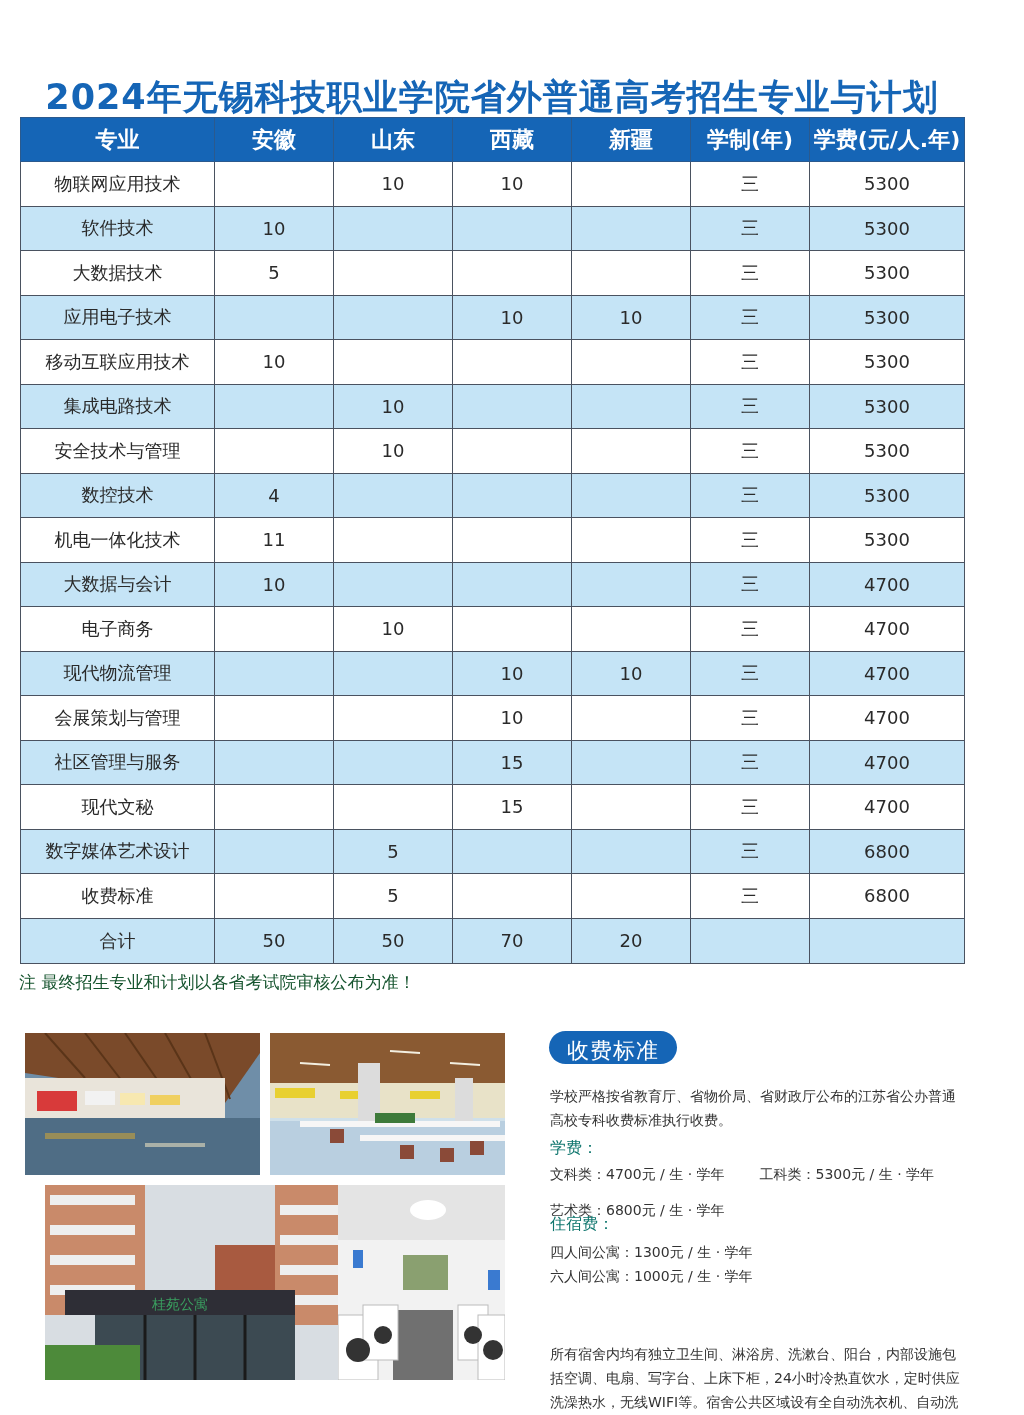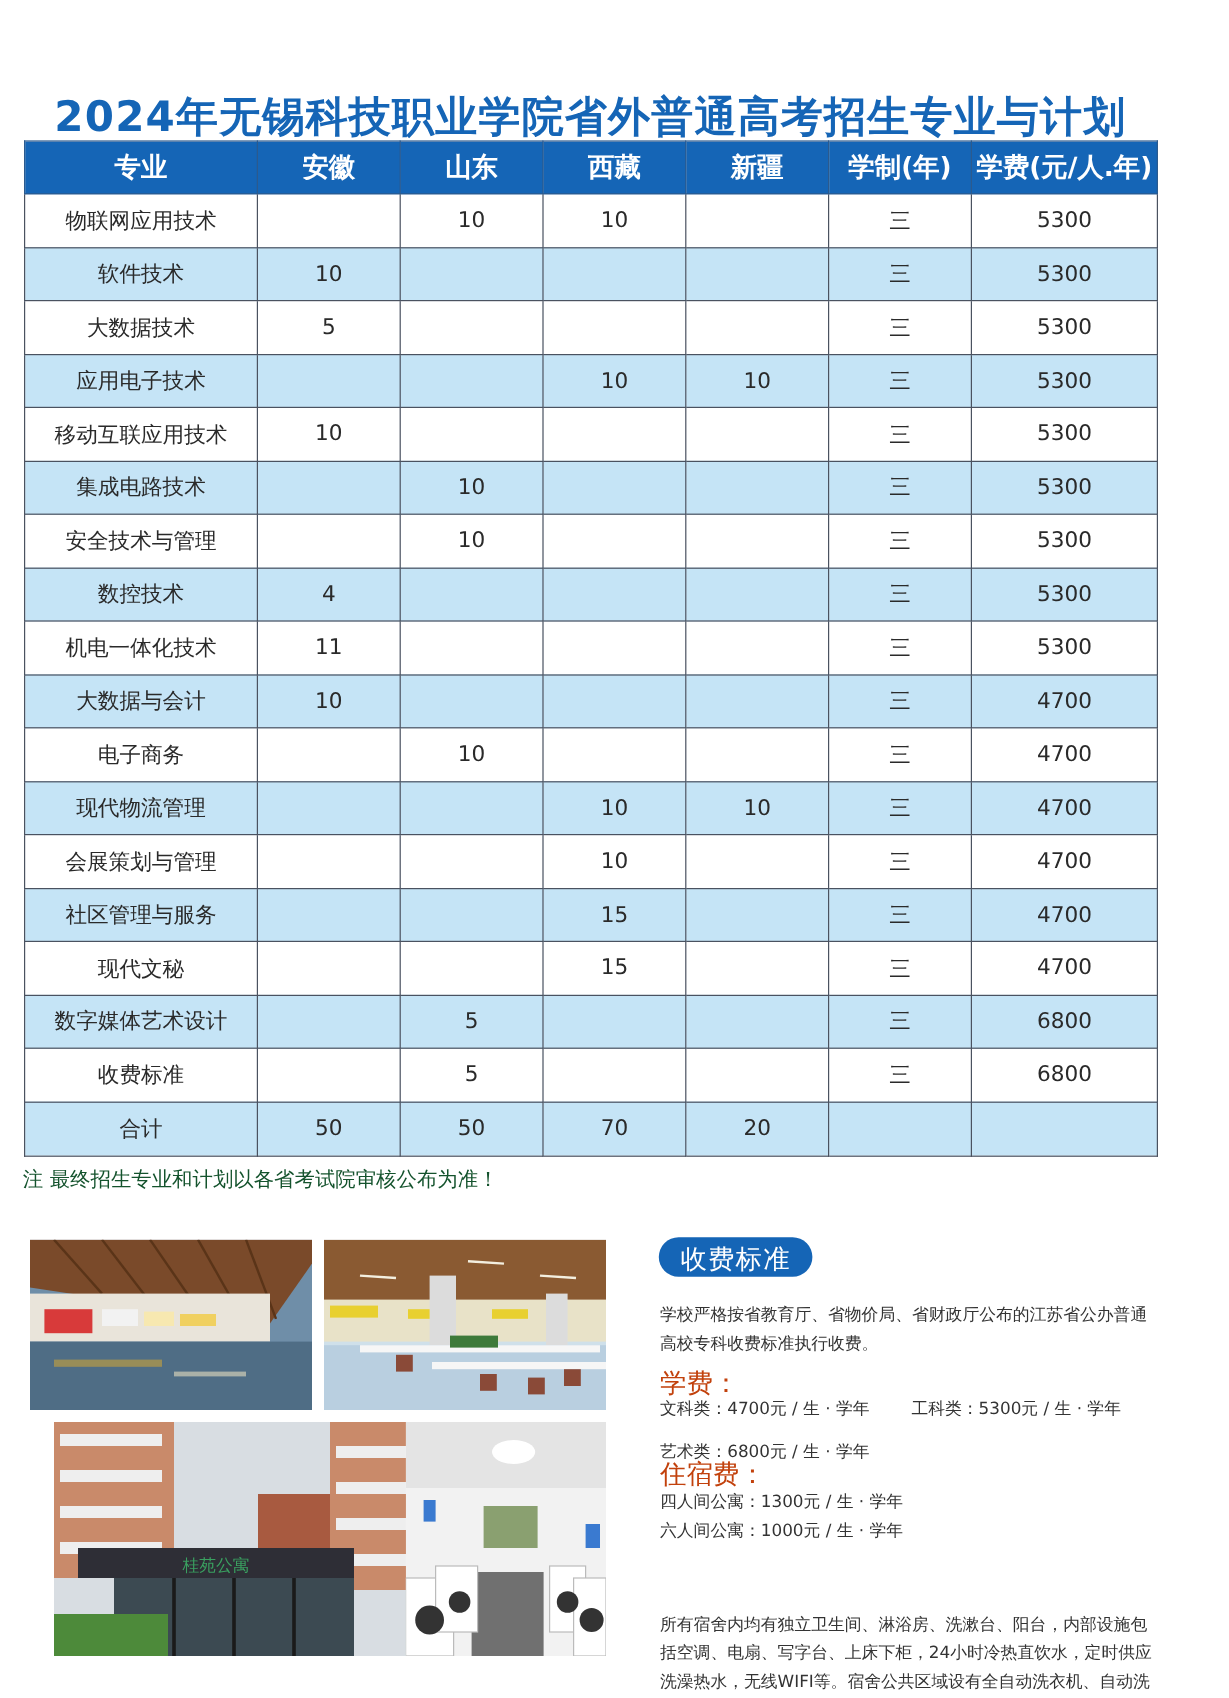--- a/index.html
+++ b/index.html
@@ -32,21 +32,21 @@
       position: absolute; left: 19px; top: 971px; font-size: 17px; color: #14532d;
     }
     .photo { position: absolute; overflow: hidden; }
     .photo svg { display: block; }
     .fee-badge {
       position: absolute; left: 549px; top: 1031px; width: 128px; height: 33px;
       background: #1565b6; border-radius: 20px; color: #fff; font-size: 22px;
       line-height: 40px; text-align: center; letter-spacing: 1px;
     }
     .fee-text { position: absolute; left: 550px; width: 410px; font-size: 14px; color: #333; line-height: 24px; }
-    .fee-head { position: absolute; left: 550px; font-size: 22px; color: #c2410c; }
+    .fee-head { position: absolute; left: 550px; font-size: 16px; color: #0f766e; }
   </style>
 </head>
 <body>
 
 <div class="page-title">2024年无锡科技职业学院省外普通高考招生专业与计划</div>
 
 <table class="plan">
   <colgroup>
     <col style="width:194px">
       <col style="width:119px">

